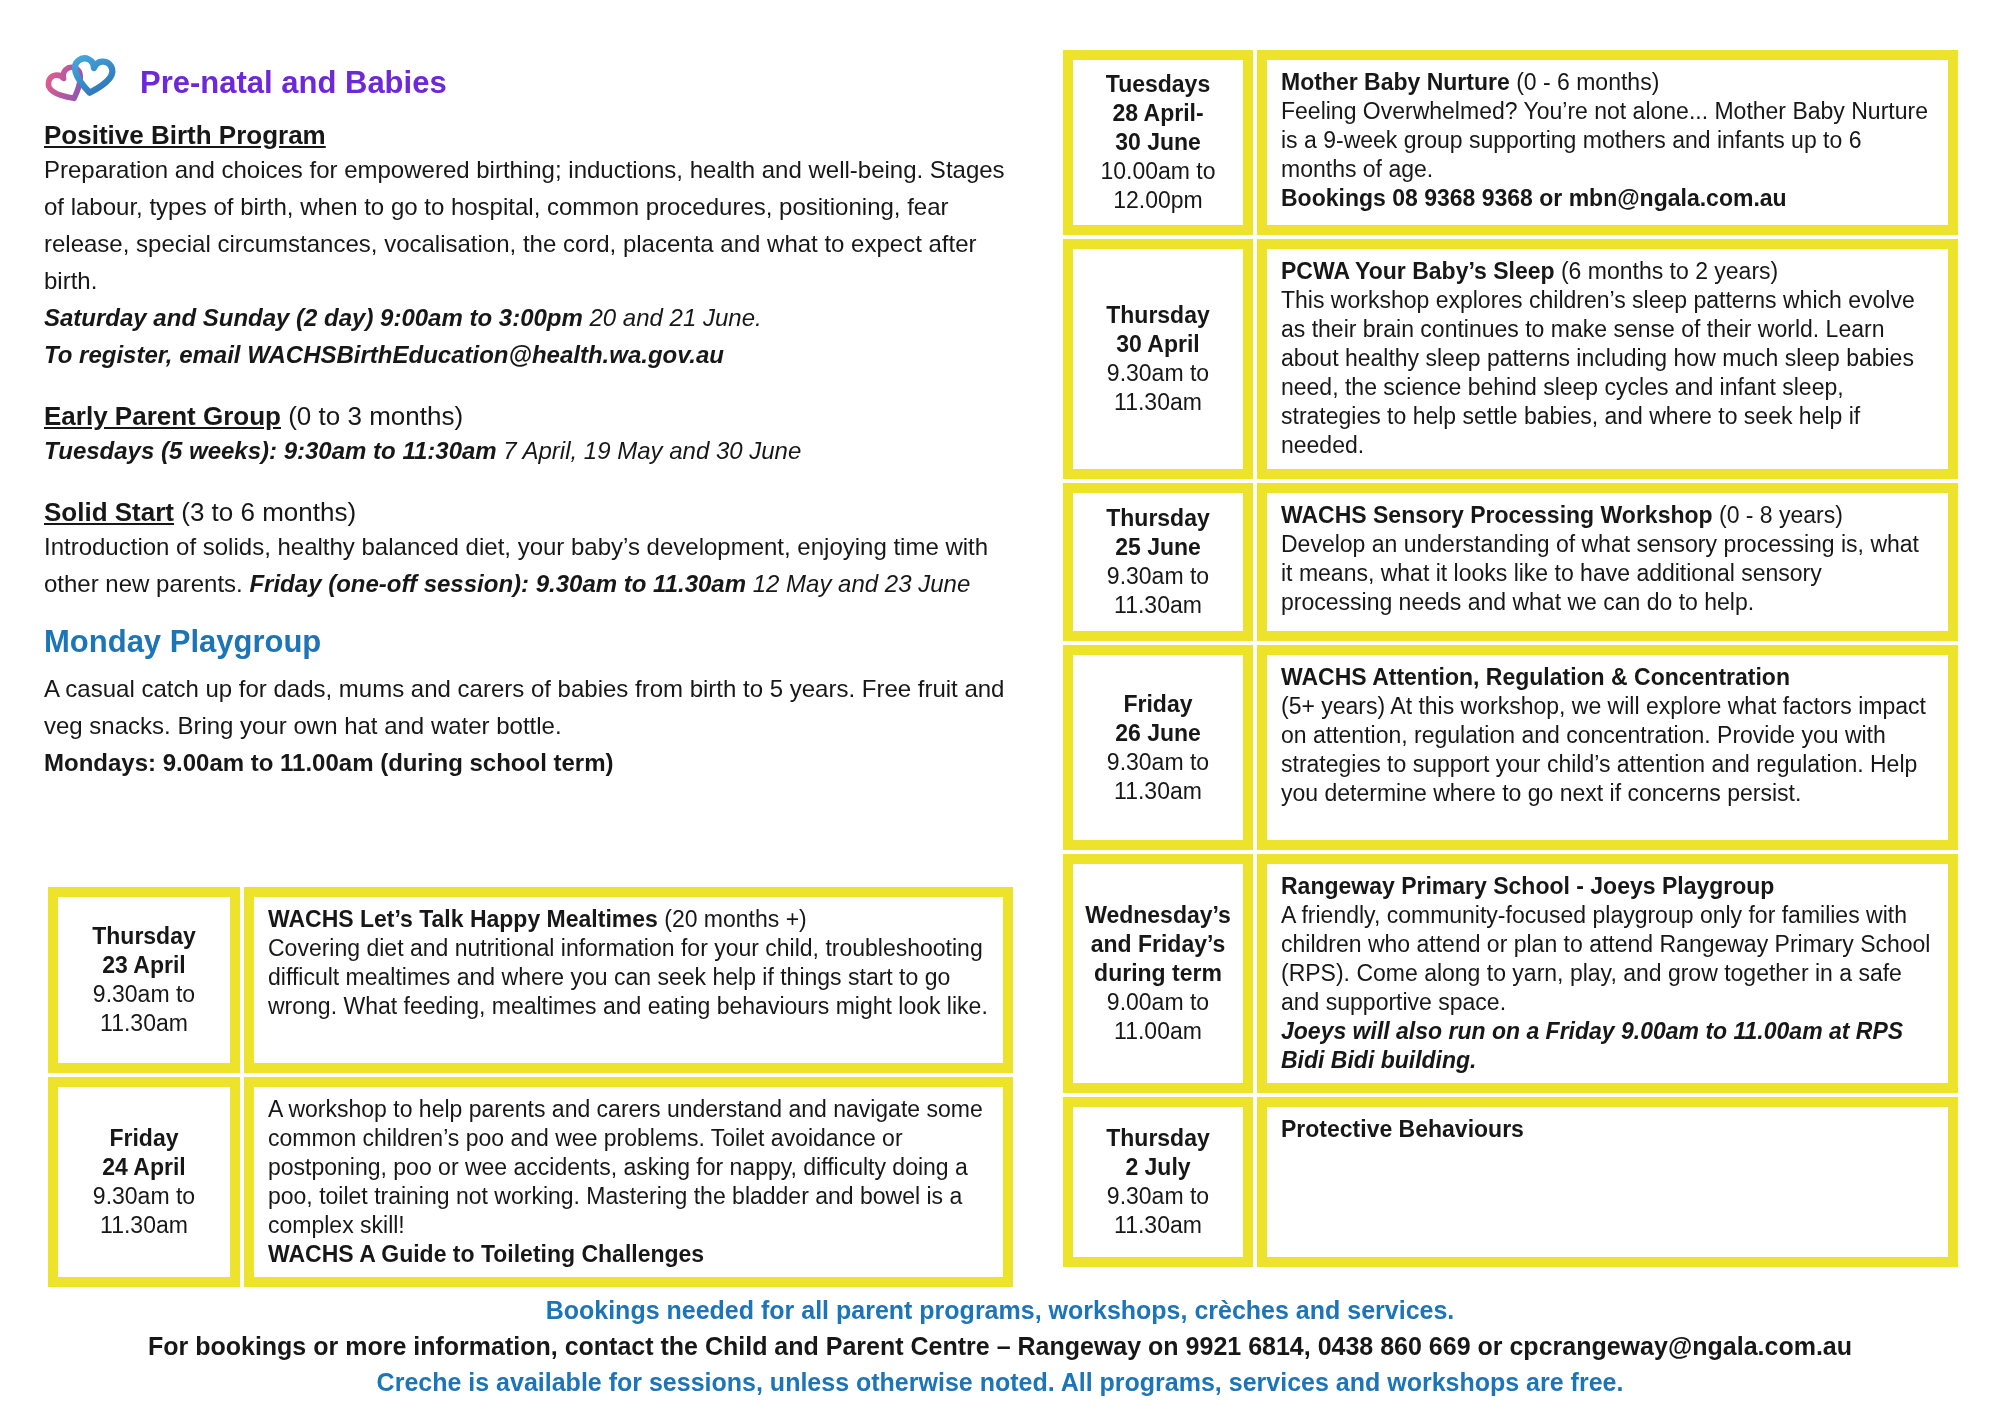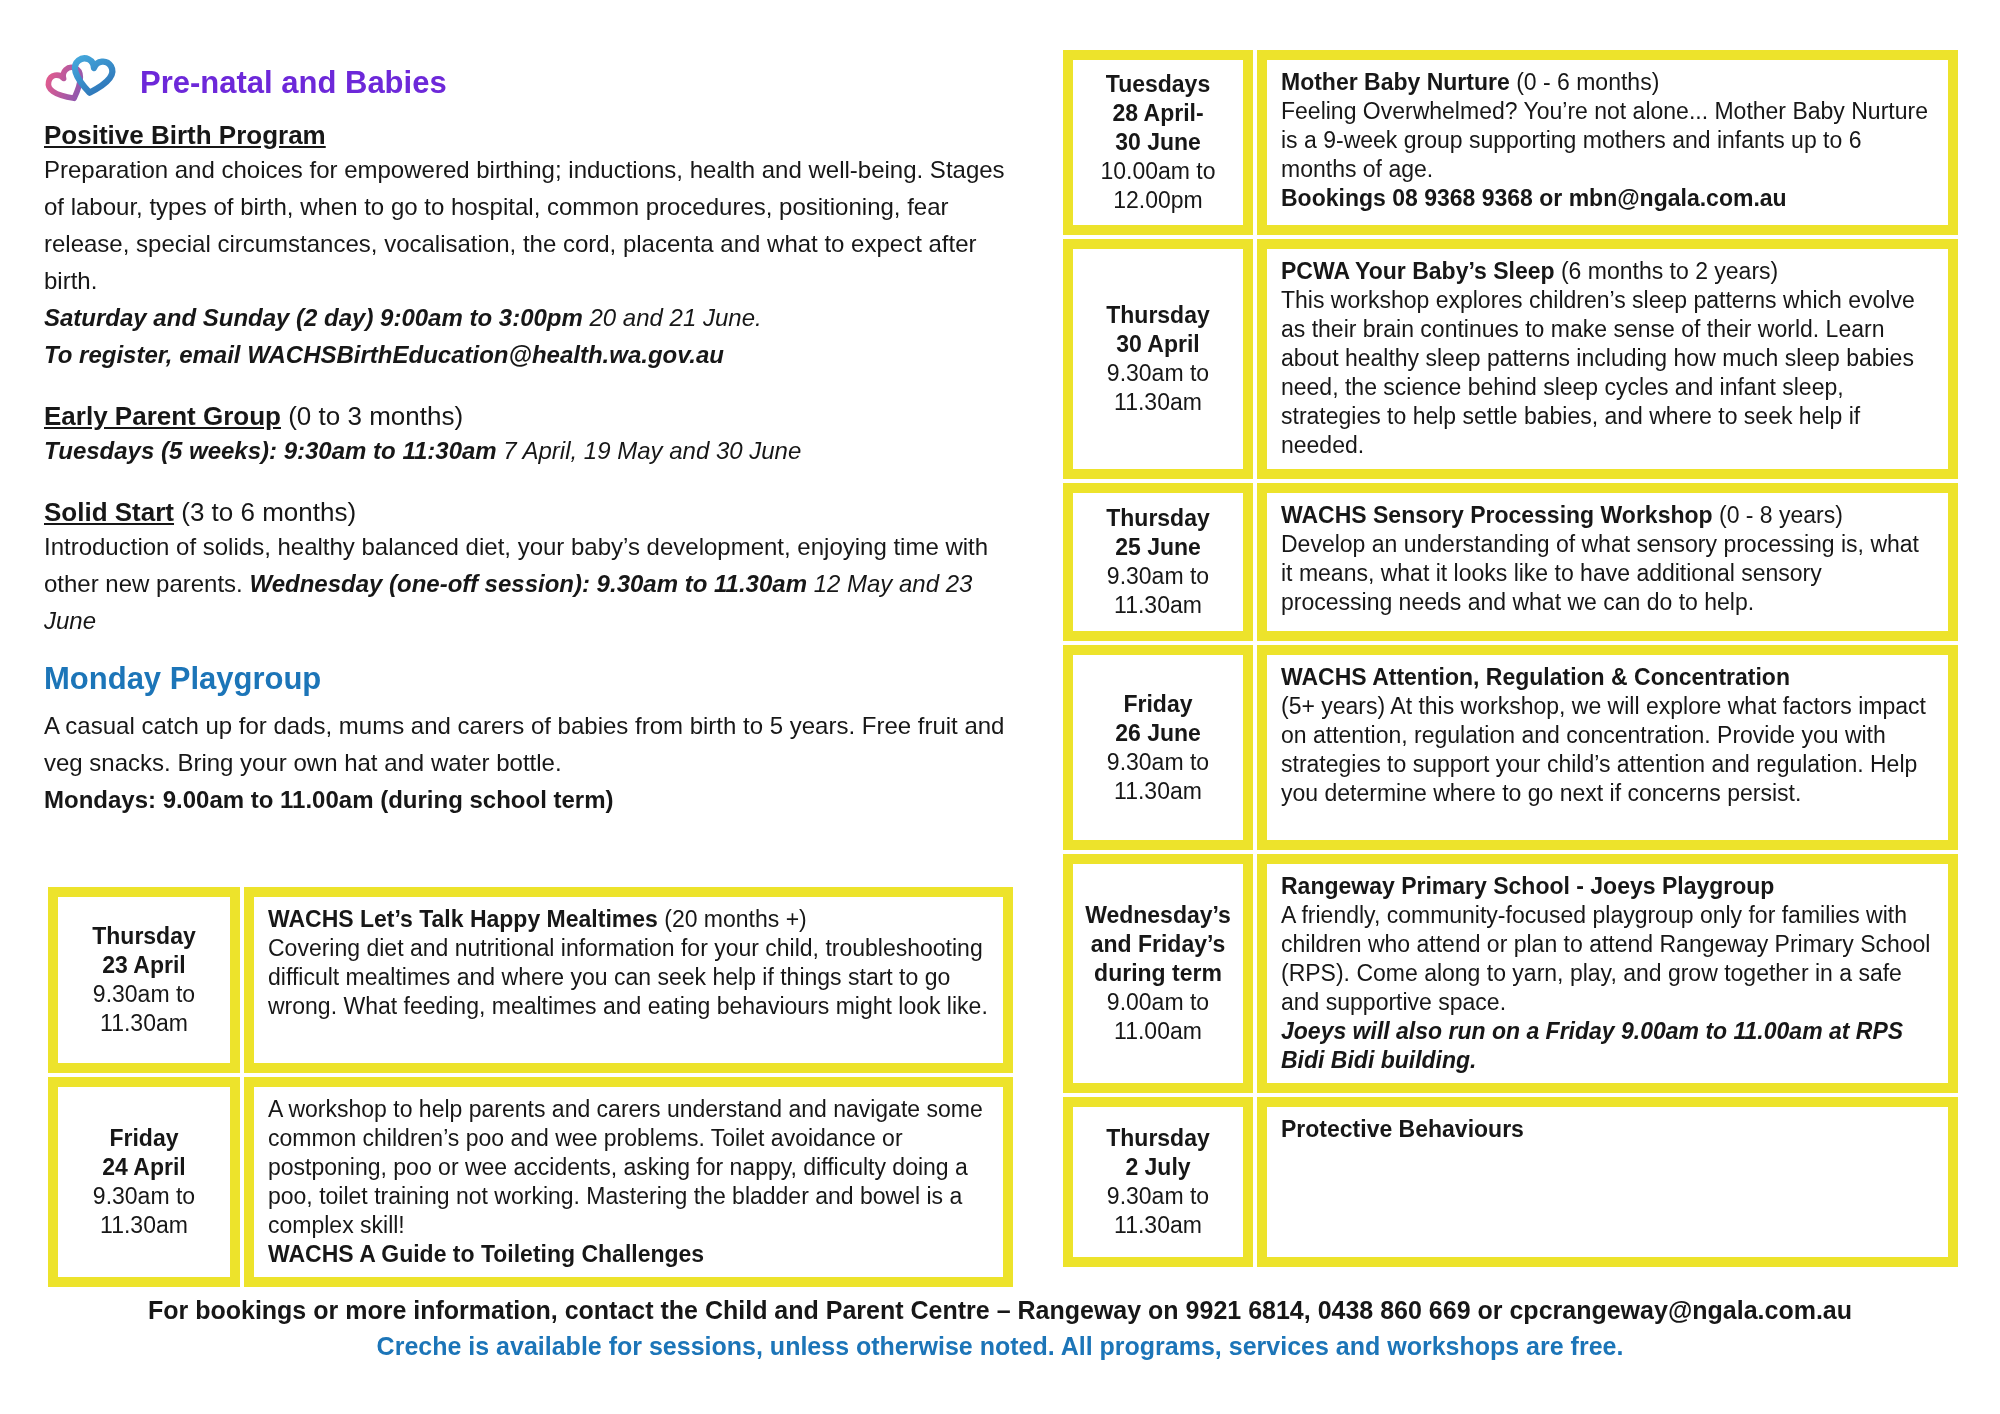--- a/index.html
+++ b/index.html
@@ -83,21 +83,21 @@
       <div class="para bi">To register, email WACHSBirthEducation@health.wa.gov.au</div>
     </div>
 
     <div>
       <div class="section-h gap-top"><span class="u">Early Parent Group</span><span class="suffix"> (0 to 3 months)</span></div>
       <div class="para"><span class="bi">Tuesdays (5 weeks): 9:30am to 11:30am</span><span class="it"> 7 April, 19 May and 30 June</span></div>
     </div>
 
     <div>
       <div class="section-h gap-top"><span class="u">Solid Start</span><span class="suffix"> (3 to 6 months)</span></div>
-      <div class="para"><span>Introduction of solids, healthy balanced diet, your baby’s development, enjoying time with other new parents. </span><span class="bi">Wednesday (one-off session): 9.30am to 11.30am </span><span class="it">12 May and 23 June</span></div>
+      <div class="para"><span>Introduction of solids, healthy balanced diet, your baby’s development, enjoying time with other new parents. </span><span class="bi">Friday (one-off session): 9.30am to 11.30am </span><span class="it">12 May and 23 June</span></div>
     </div>
 
     <div>
       <div class="blue-h">Monday Playgroup</div>
       <div class="para">A casual catch up for dads, mums and carers of babies from birth to 5 years. Free fruit and veg snacks.  Bring your own hat and water bottle.</div>
       <div class="para b">Mondays: 9.00am to 11.00am (during school term)</div>
     </div>
   </div>
 
   <div class="ytable left-table">
@@ -239,17 +239,18 @@
             <div>11.30am</div>
           </div>
       </div>
       <div class="ycell desc-cell">
         <div><span class="cell-title">Protective Behaviours</span><span></span></div>
       </div>
     </div>
   </div>
 
   <div class="footer">
+    <div class="f-blue">Bookings needed for all parent programs, workshops, crèches and services.</div>
     <div class="f-black">For bookings or more information, contact the Child and Parent Centre – Rangeway on 9921 6814, 0438 860 669 or cpcrangeway@ngala.com.au</div>
     <div class="f-blue">Creche is available for sessions, unless otherwise noted.  All programs, services and workshops are free.</div>
   </div>
 
 </div>
 
 </body></html>

